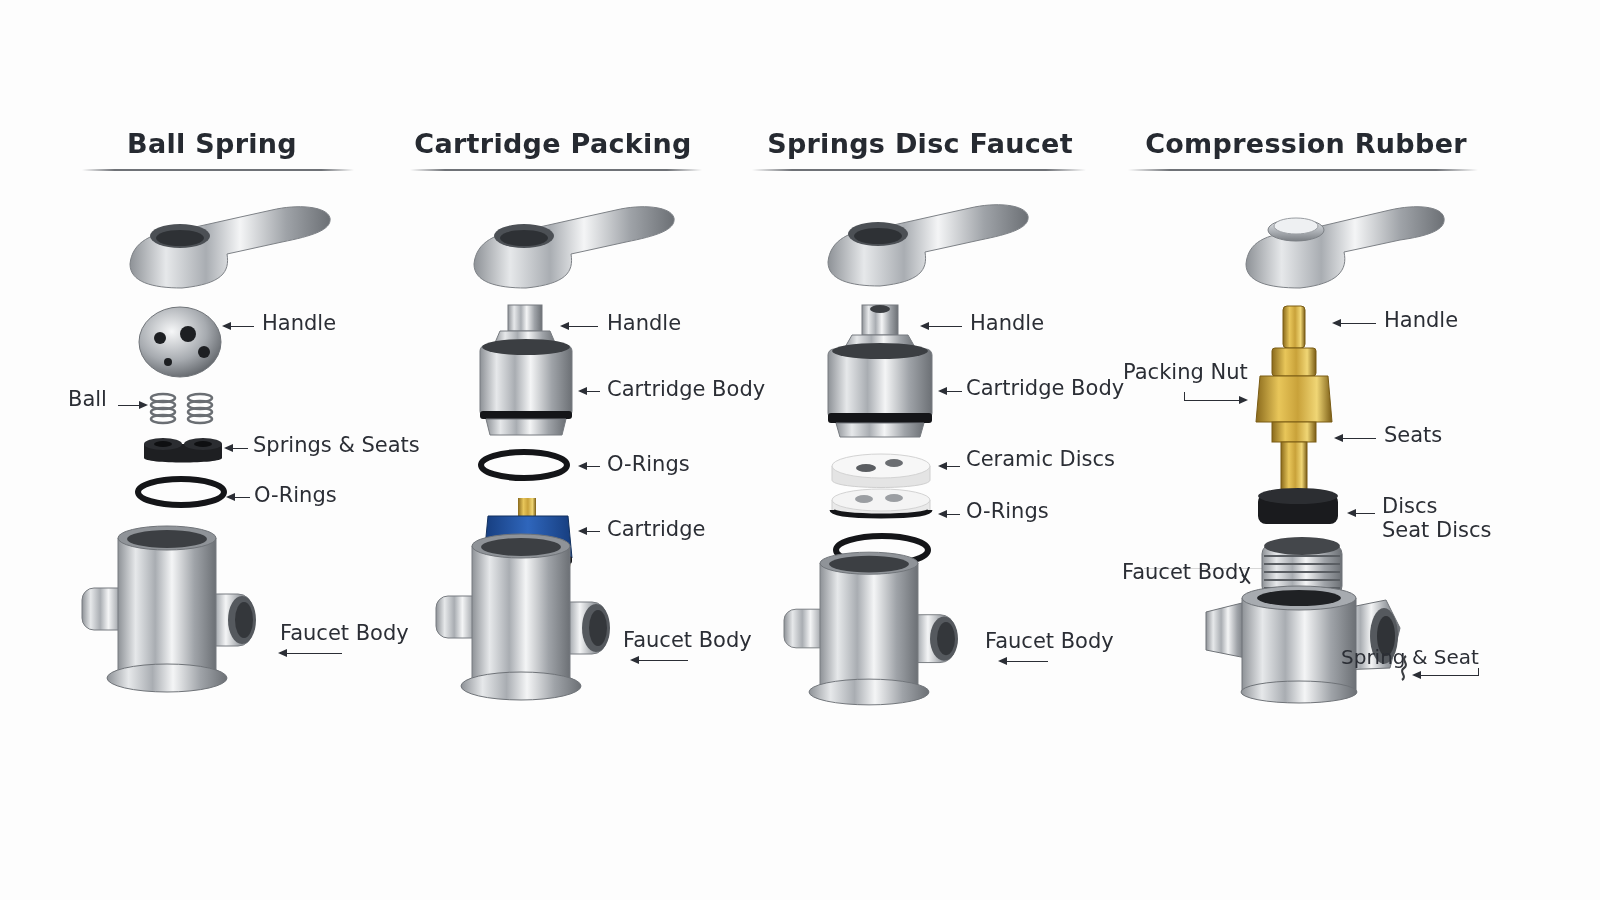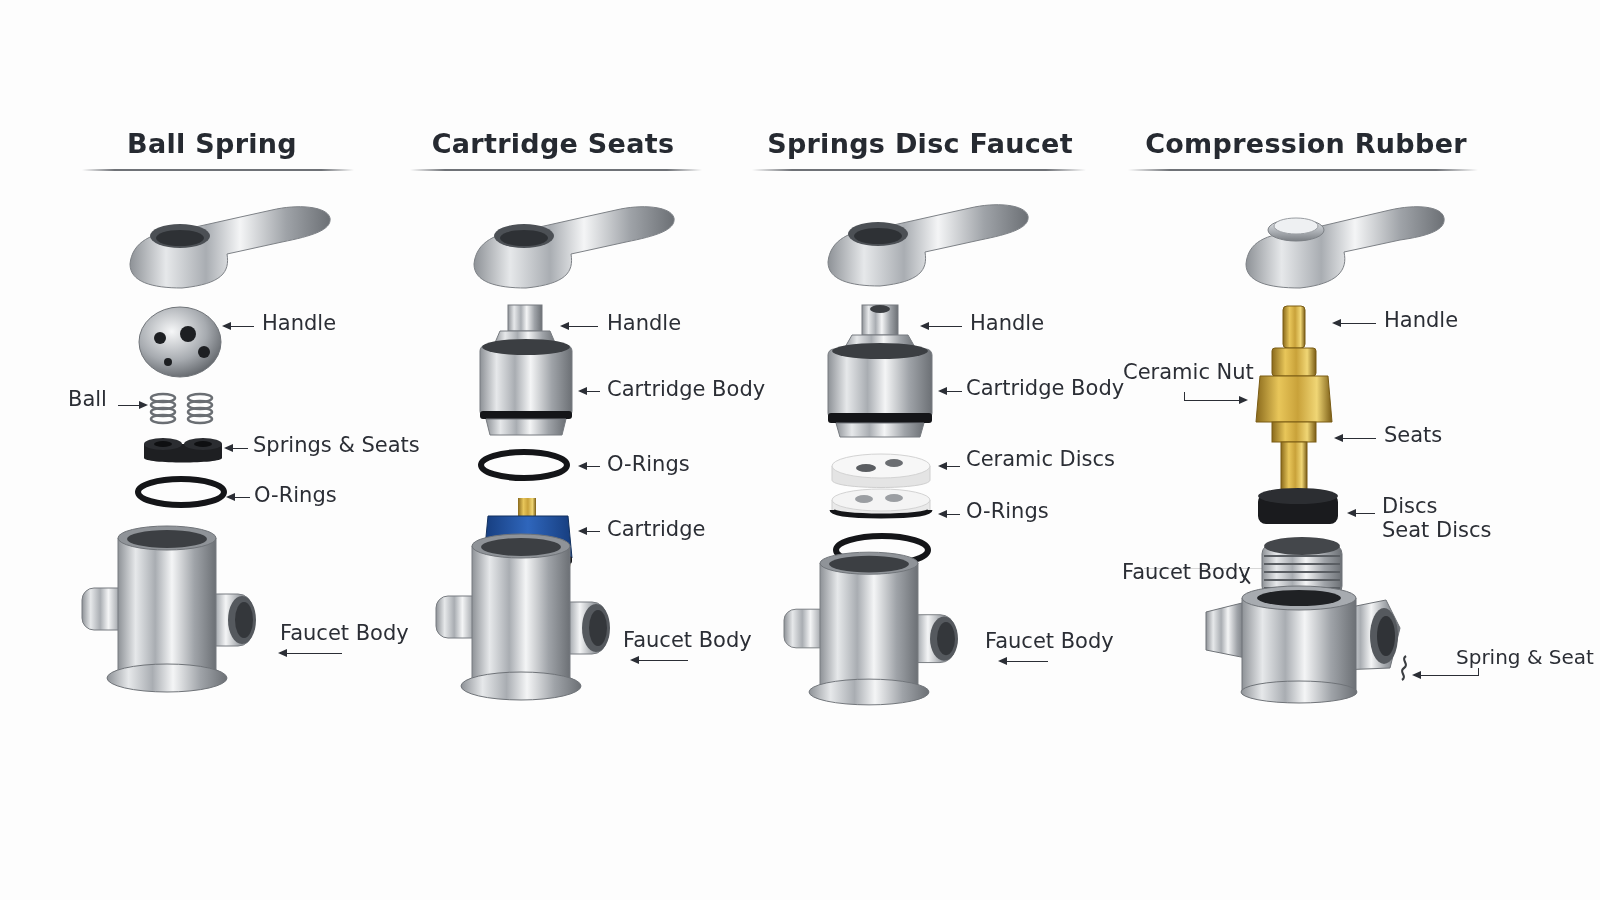--- a/index.html
+++ b/index.html
@@ -127,21 +127,21 @@
 <div class="label" style="left:254px;top:484px">O-Rings</div>
 
 <div class="part" style="left:82px;top:528px">
   <svg width="200" height="170">
       <use href="#body"></use>
     </svg>
 </div>
 <div class="label" style="left:280px;top:622px">Faucet Body</div>
 <div class="arrow left" style="left:280px;top:653px;width:62px"></div>
 
-<div class="title" style="left:553px">Cartridge Seats</div>
+<div class="title" style="left:553px">Cartridge Packing</div>
 <div class="rule" style="left:410px;width:292px"></div>
 
 <div class="part" style="left:466px;top:202px">
   <svg width="215" height="92">
       <use href="#lever"></use>
     </svg>
 </div>
 <div class="part" style="left:476px;top:303px">
   <svg width="100" height="134">
     <rect x="32" y="2" width="34" height="26" fill="url(#steel)" stroke="#777b80"></rect>
@@ -259,21 +259,21 @@
     <path d="M6,72 L74,72 L78,118 L2,118 Z" fill="url(#brass)" stroke="#7a5c15"></path>
     <rect x="18" y="118" width="44" height="20" fill="url(#brass)" stroke="#7a5c15"></rect>
     <rect x="27" y="138" width="26" height="58" fill="url(#brass)" stroke="#7a5c15"></rect>
     <rect x="4" y="190" width="80" height="30" rx="8" fill="#1a1b1e"></rect>
     <ellipse cx="44" cy="192" rx="40" ry="8" fill="#2c2e32"></ellipse>
   </svg>
 </div>
 <div class="arrow left" style="left:1334px;top:323px;width:42px"></div>
 <div class="label" style="left:1384px;top:309px">Handle</div>
 
-<div class="label" style="left:1123px;top:361px">Ceramic Nut</div>
+<div class="label" style="left:1123px;top:361px">Packing Nut</div>
 <div style="position:absolute;left:1184px;top:392px;width:0;height:9px;border-left:1.6px solid #2b2e35"></div>
 <div class="arrow right" style="left:1184px;top:400px;width:62px"></div>
 
 <div class="arrow left" style="left:1336px;top:438px;width:40px"></div>
 <div class="label" style="left:1384px;top:424px">Seats</div>
 
 <div class="arrow left" style="left:1349px;top:513px;width:26px"></div>
 <div class="label" style="left:1382px;top:495px">
   <span>Discs</span><br>
   <span>Seat Discs</span>
@@ -298,15 +298,15 @@
     <path d="M130,70 L180,60 L194,88 L184,128 L134,130 Z" fill="url(#steel)" stroke="#6f7378"></path>
     <ellipse cx="178" cy="96" rx="14" ry="28" fill="#55595e"></ellipse>
     <ellipse cx="180" cy="96" rx="9" ry="20" fill="#303337"></ellipse>
     <path d="M36,58 L150,58 L150,150 C150,162 36,162 36,150 Z" fill="url(#steel)" stroke="#6f7378"></path>
     <ellipse cx="93" cy="58" rx="57" ry="12" fill="#a7abb0" stroke="#6f7378"></ellipse>
     <ellipse cx="93" cy="58" rx="42" ry="8" fill="#1f2124"></ellipse>
     <ellipse cx="93" cy="152" rx="58" ry="11" fill="url(#steel)" stroke="#6f7378"></ellipse>
     <path d="M200,116 c-6,4 4,8 -2,12 c-6,4 4,8 -2,12" fill="none" stroke="#3a3d41" stroke-width="2.2"></path>
   </svg>
 </div>
-<div class="label" style="left:1456px;top:646px;font-size:20px">Spring &amp; Seat</div>
+<div class="label" style="left:1341px;top:646px;font-size:20px">Spring &amp; Seat</div>
 <div class="arrow left" style="left:1414px;top:675px;width:64px"></div>
 <div style="position:absolute;left:1478px;top:668px;width:0;height:8px;border-left:1.6px solid #2b2e35"></div>
 
 </body></html>

